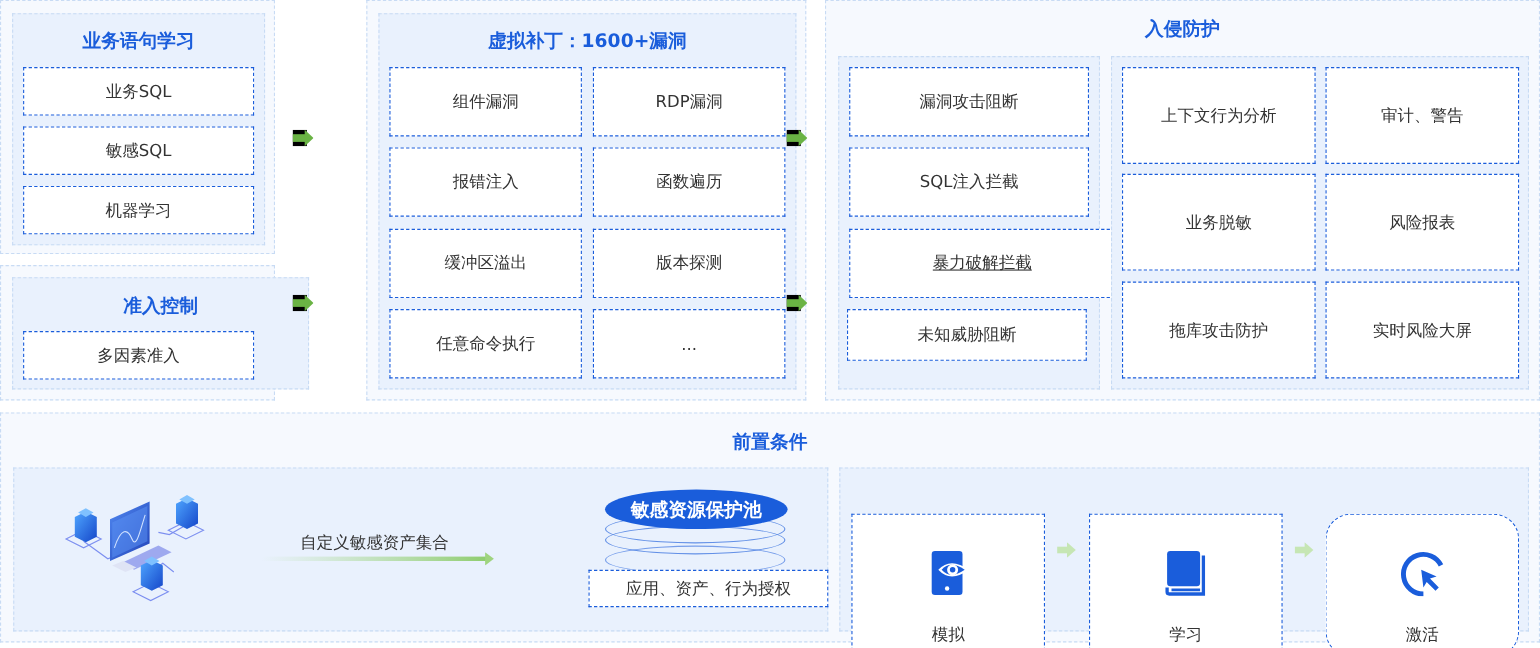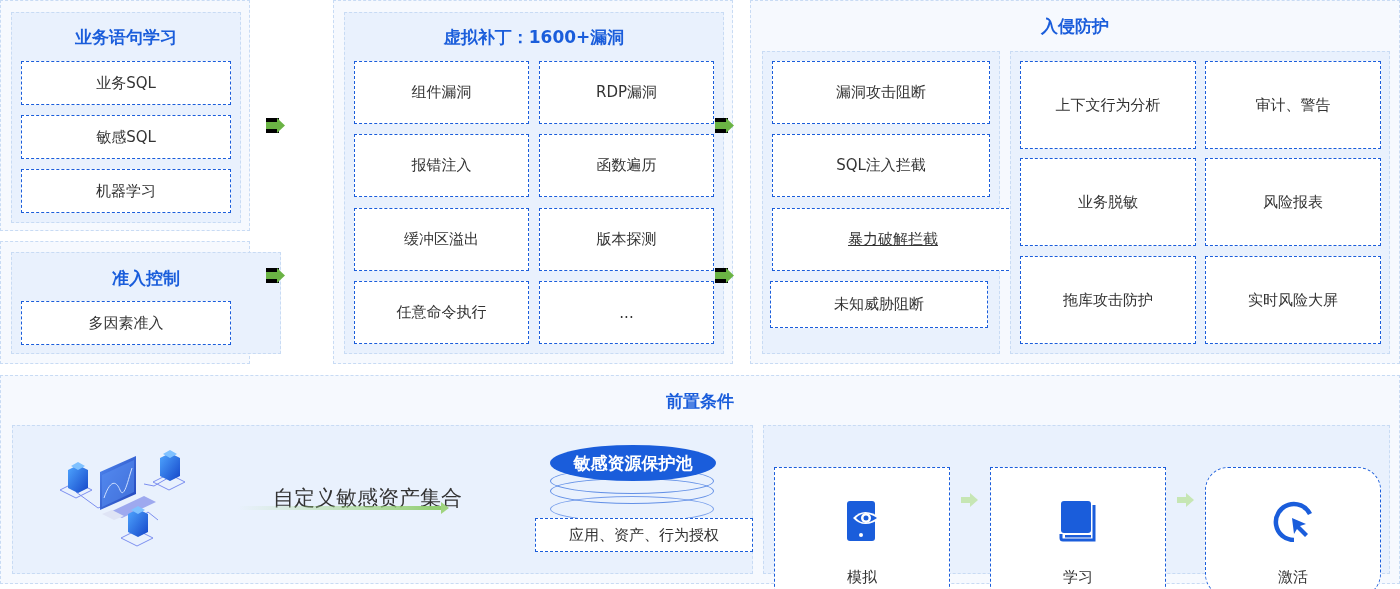--- a/index.html
+++ b/index.html
@@ -127,21 +127,21 @@
       <g>
         <polygon points="10,20 20,15 30,20 30,38 20,43 10,38" fill="url(#cube)"></polygon>
         <polygon points="13,16 20,12 27,16 20,20" fill="#7fc1ff"></polygon>
         <polygon points="102,8 112,3 122,8 122,26 112,31 102,26" fill="url(#cube)"></polygon>
         <polygon points="105,4 112,0 119,4 112,8" fill="#7fc1ff"></polygon>
         <polygon points="70,64 80,59 90,64 90,82 80,87 70,82" fill="url(#cube)"></polygon>
         <polygon points="73,60 80,56 87,60 80,64" fill="#7fc1ff"></polygon>
       </g>
     </svg>
 
-    <div style="position:absolute;left:260px;top:58px;font-size:21px;color:#333;">自定义敏感资产集合</div>
+    <div style="position:absolute;left:260px;top:58px;font-size:15px;color:#333;">自定义敏感资产集合</div>
     <svg style="position:absolute;left:225px;top:76px;" width="212" height="12" viewBox="0 0 212 12">
       <defs>
         <linearGradient id="ga" x1="0" x2="1">
           <stop offset="0" stop-color="#a9d98f" stop-opacity="0"></stop>
           <stop offset="1" stop-color="#8fcd6f" stop-opacity="1"></stop>
         </linearGradient>
       </defs>
       <rect x="0" y="4" width="204" height="4" fill="url(#ga)"></rect>
       <polygon points="203,0 211,6 203,12" fill="#9fd47f"></polygon>
     </svg>

